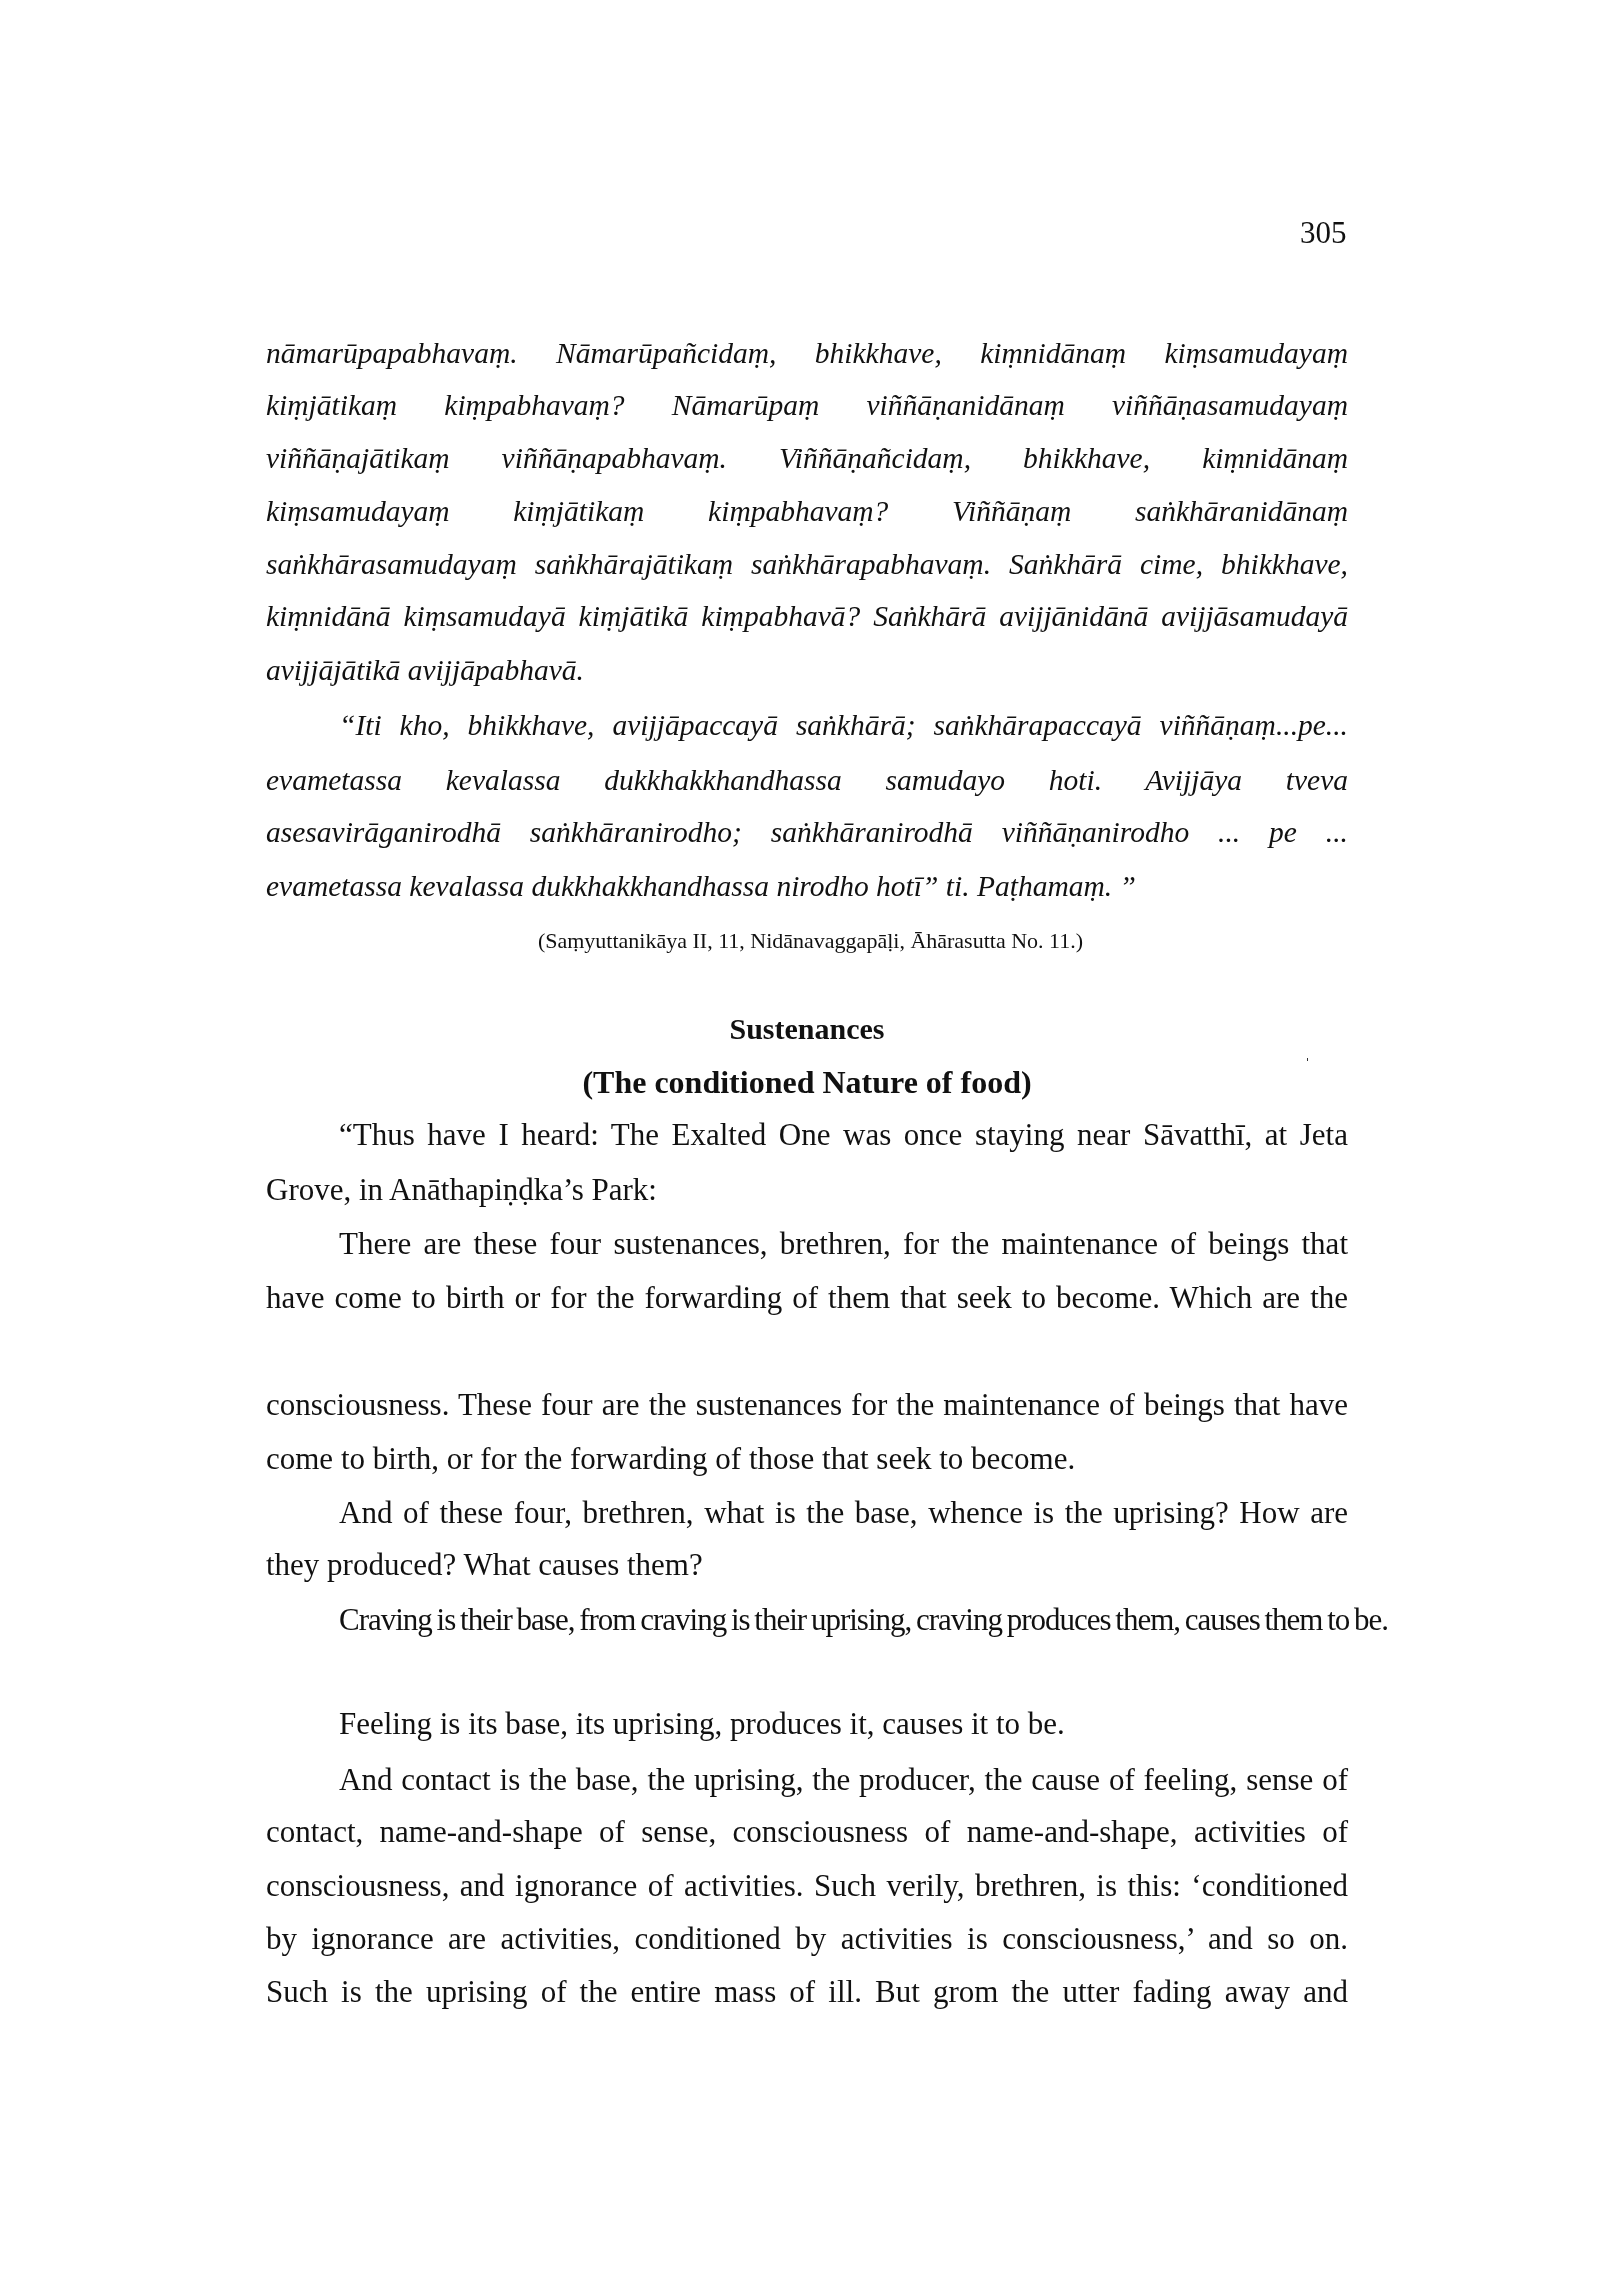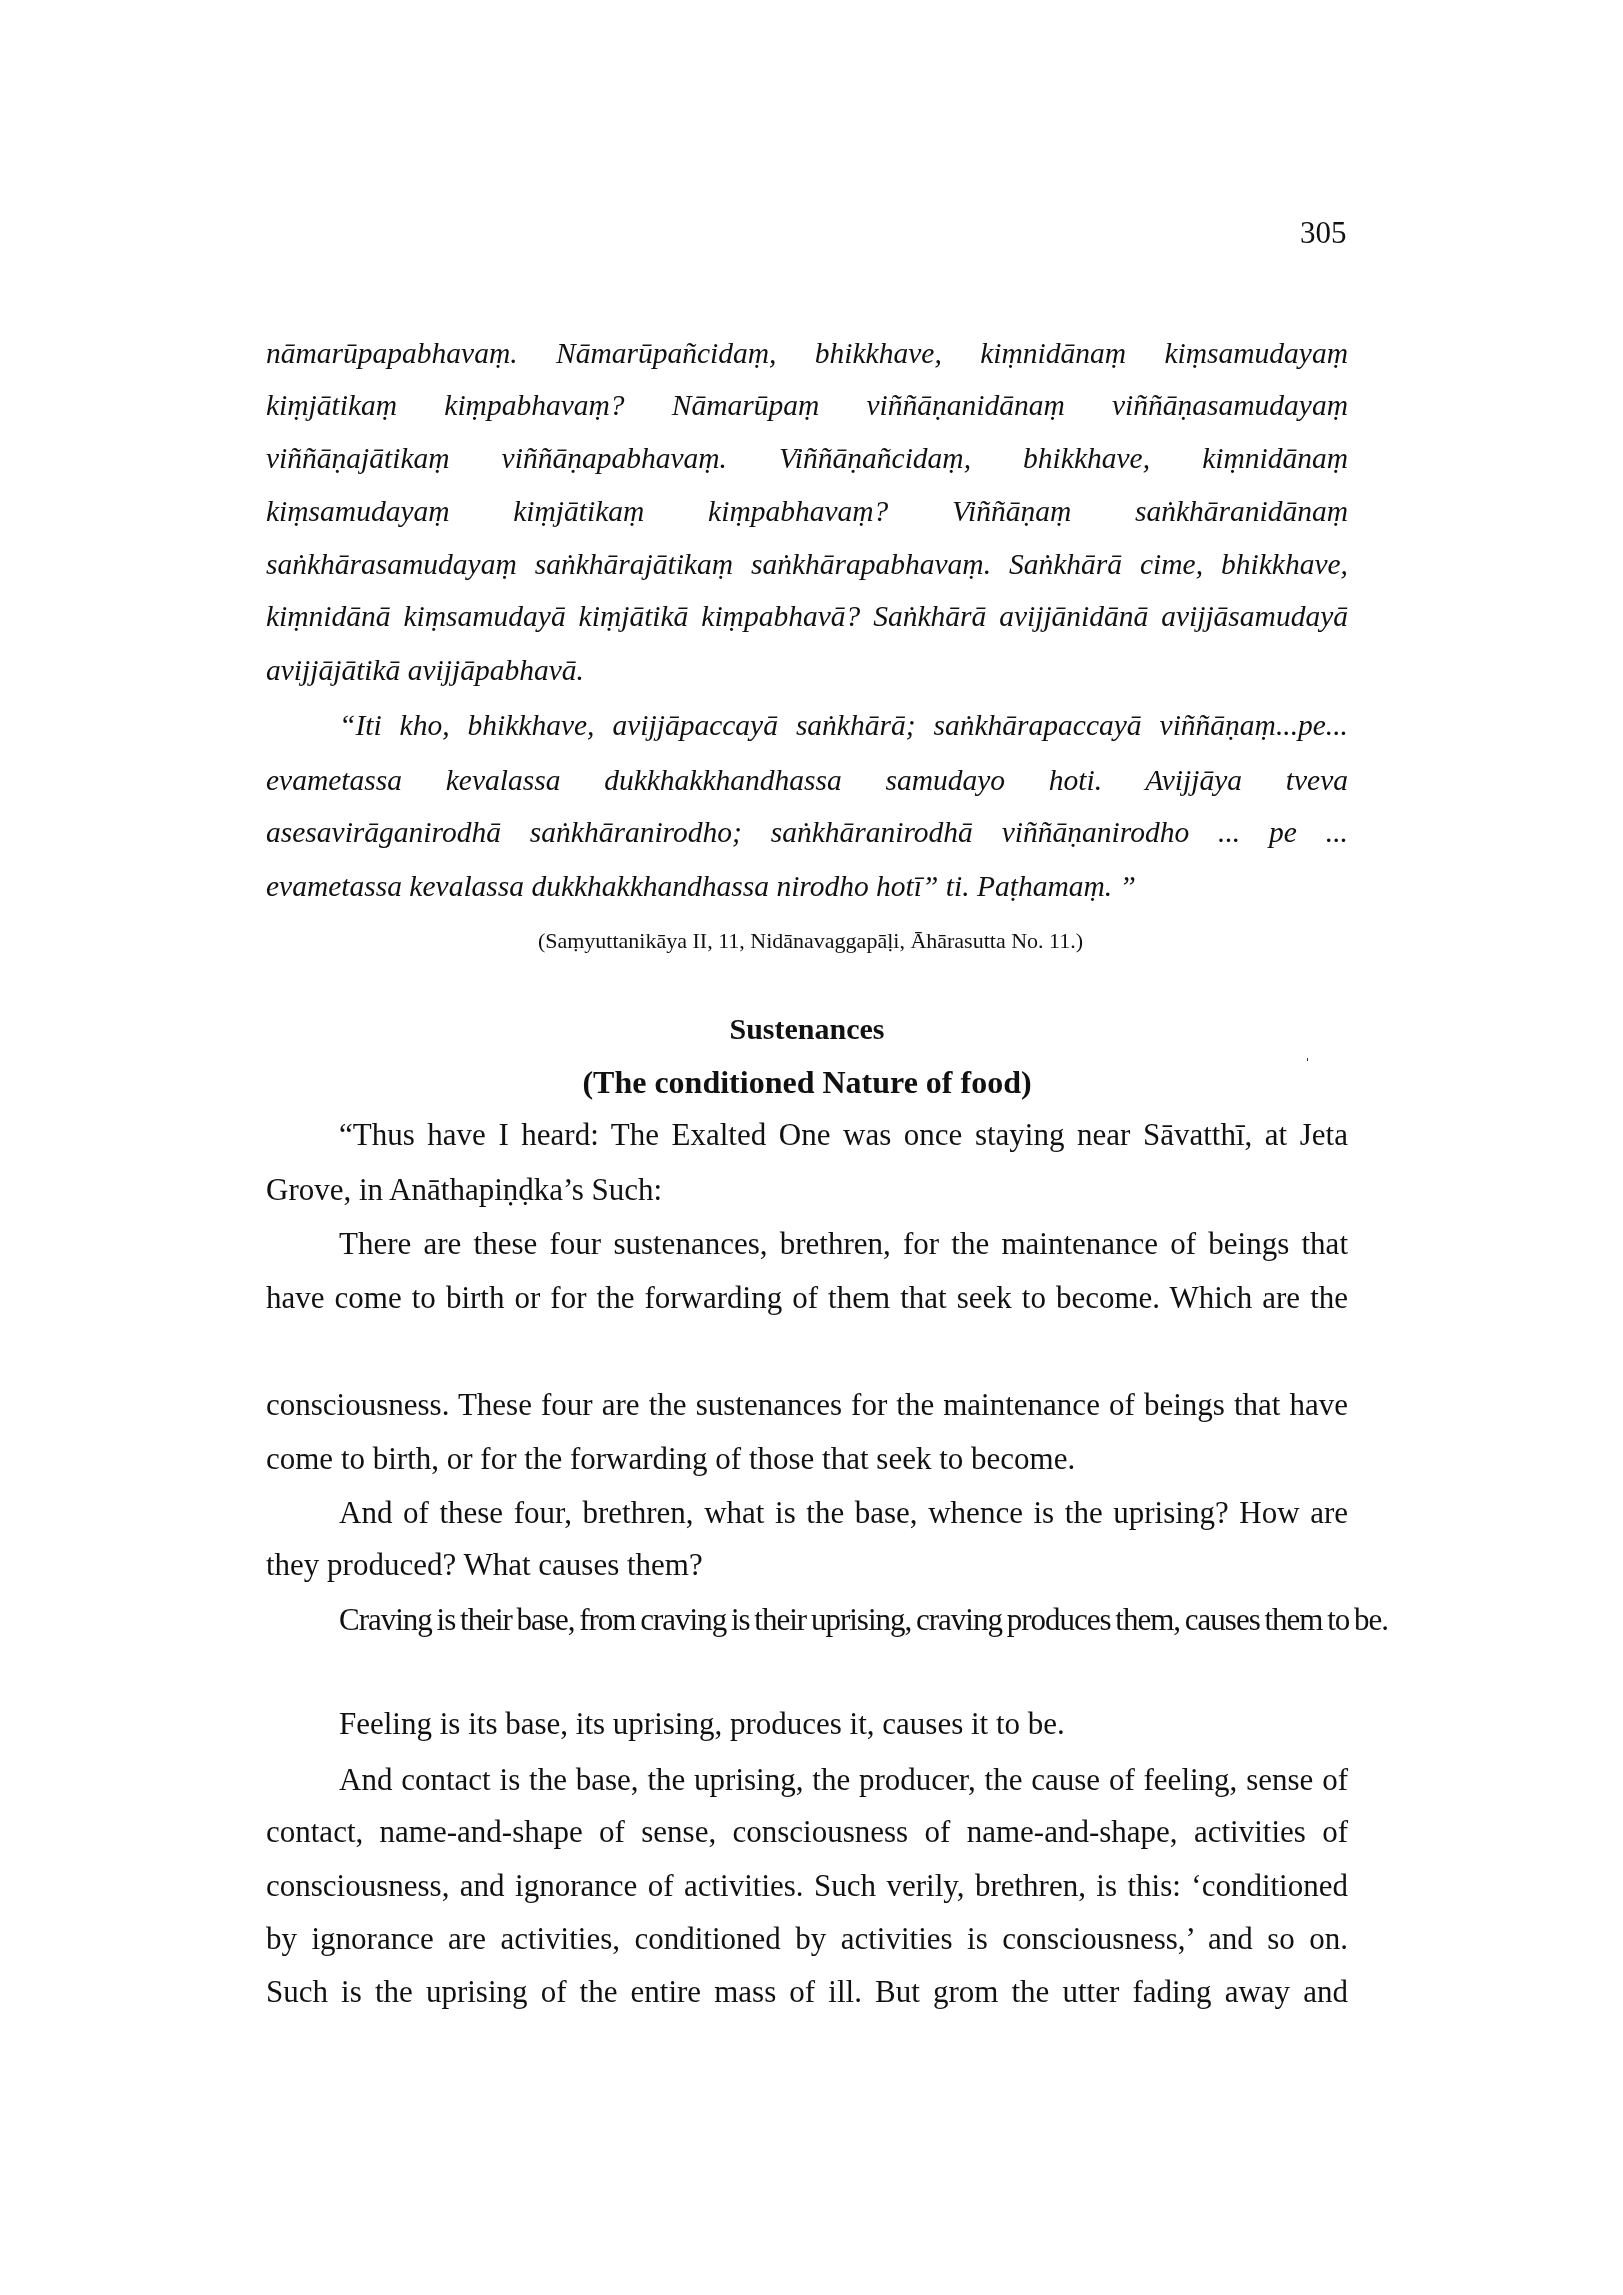--- a/index.html
+++ b/index.html
@@ -38,21 +38,21 @@
   <div class="line pali just" style="top:792px">asesavirāganirodhā saṅkhāranirodho; saṅkhāranirodhā viññāṇanirodho ... pe ...</div>
   <div class="line pali" style="top:846px">evametassa kevalassa dukkhakkhandhassa nirodho hotī” ti. Paṭhamaṃ. ”</div>
 
   <div class="citation" style="top:910px">(Saṃyuttanikāya II, 11, Nidānavaggapāḷi, Āhārasutta No. 11.)</div>
 
   <div class="heading h1" style="top:995px">Sustenances</div>
   <div class="speck"></div>
   <div class="heading h2" style="top:1047px">(The conditioned Nature of food)</div>
 
   <div class="line body-text just indent" style="top:1094px">“Thus have I heard: The Exalted One was once staying near Sāvatthī, at Jeta</div>
-  <div class="line body-text" style="top:1149px">Grove, in Anāthapiṇḍka’s Such:</div>
+  <div class="line body-text" style="top:1149px">Grove, in Anāthapiṇḍka’s Park:</div>
   <div class="line body-text just indent" style="top:1203px">There are these four sustenances, brethren, for the maintenance of beings that</div>
   <div class="line body-text just" style="top:1257px">have come to birth or for the forwarding of them that seek to become. Which are the</div>
   <div class="line body-text just" style="top:1364px">consciousness. These four are the sustenances for the maintenance of beings that have</div>
   <div class="line body-text" style="top:1418px">come to birth, or for the forwarding of those that seek to become.</div>
   <div class="line body-text just indent" style="top:1472px">And of these four, brethren, what is the base, whence is the uprising? How are</div>
   <div class="line body-text" style="top:1524px">they produced? What causes them?</div>
   <div class="line body-text indent condensed" style="top:1579px">Craving is their base, from craving is their uprising, craving produces them, causes them to be.</div>
   <div class="line body-text indent" style="top:1683px">Feeling is its base, its uprising, produces it, causes it to be.</div>
   <div class="line body-text just indent" style="top:1739px">And contact is the base, the uprising, the producer, the cause of feeling, sense of</div>
   <div class="line body-text just" style="top:1791px">contact, name-and-shape of sense, consciousness of name-and-shape, activities of</div>

